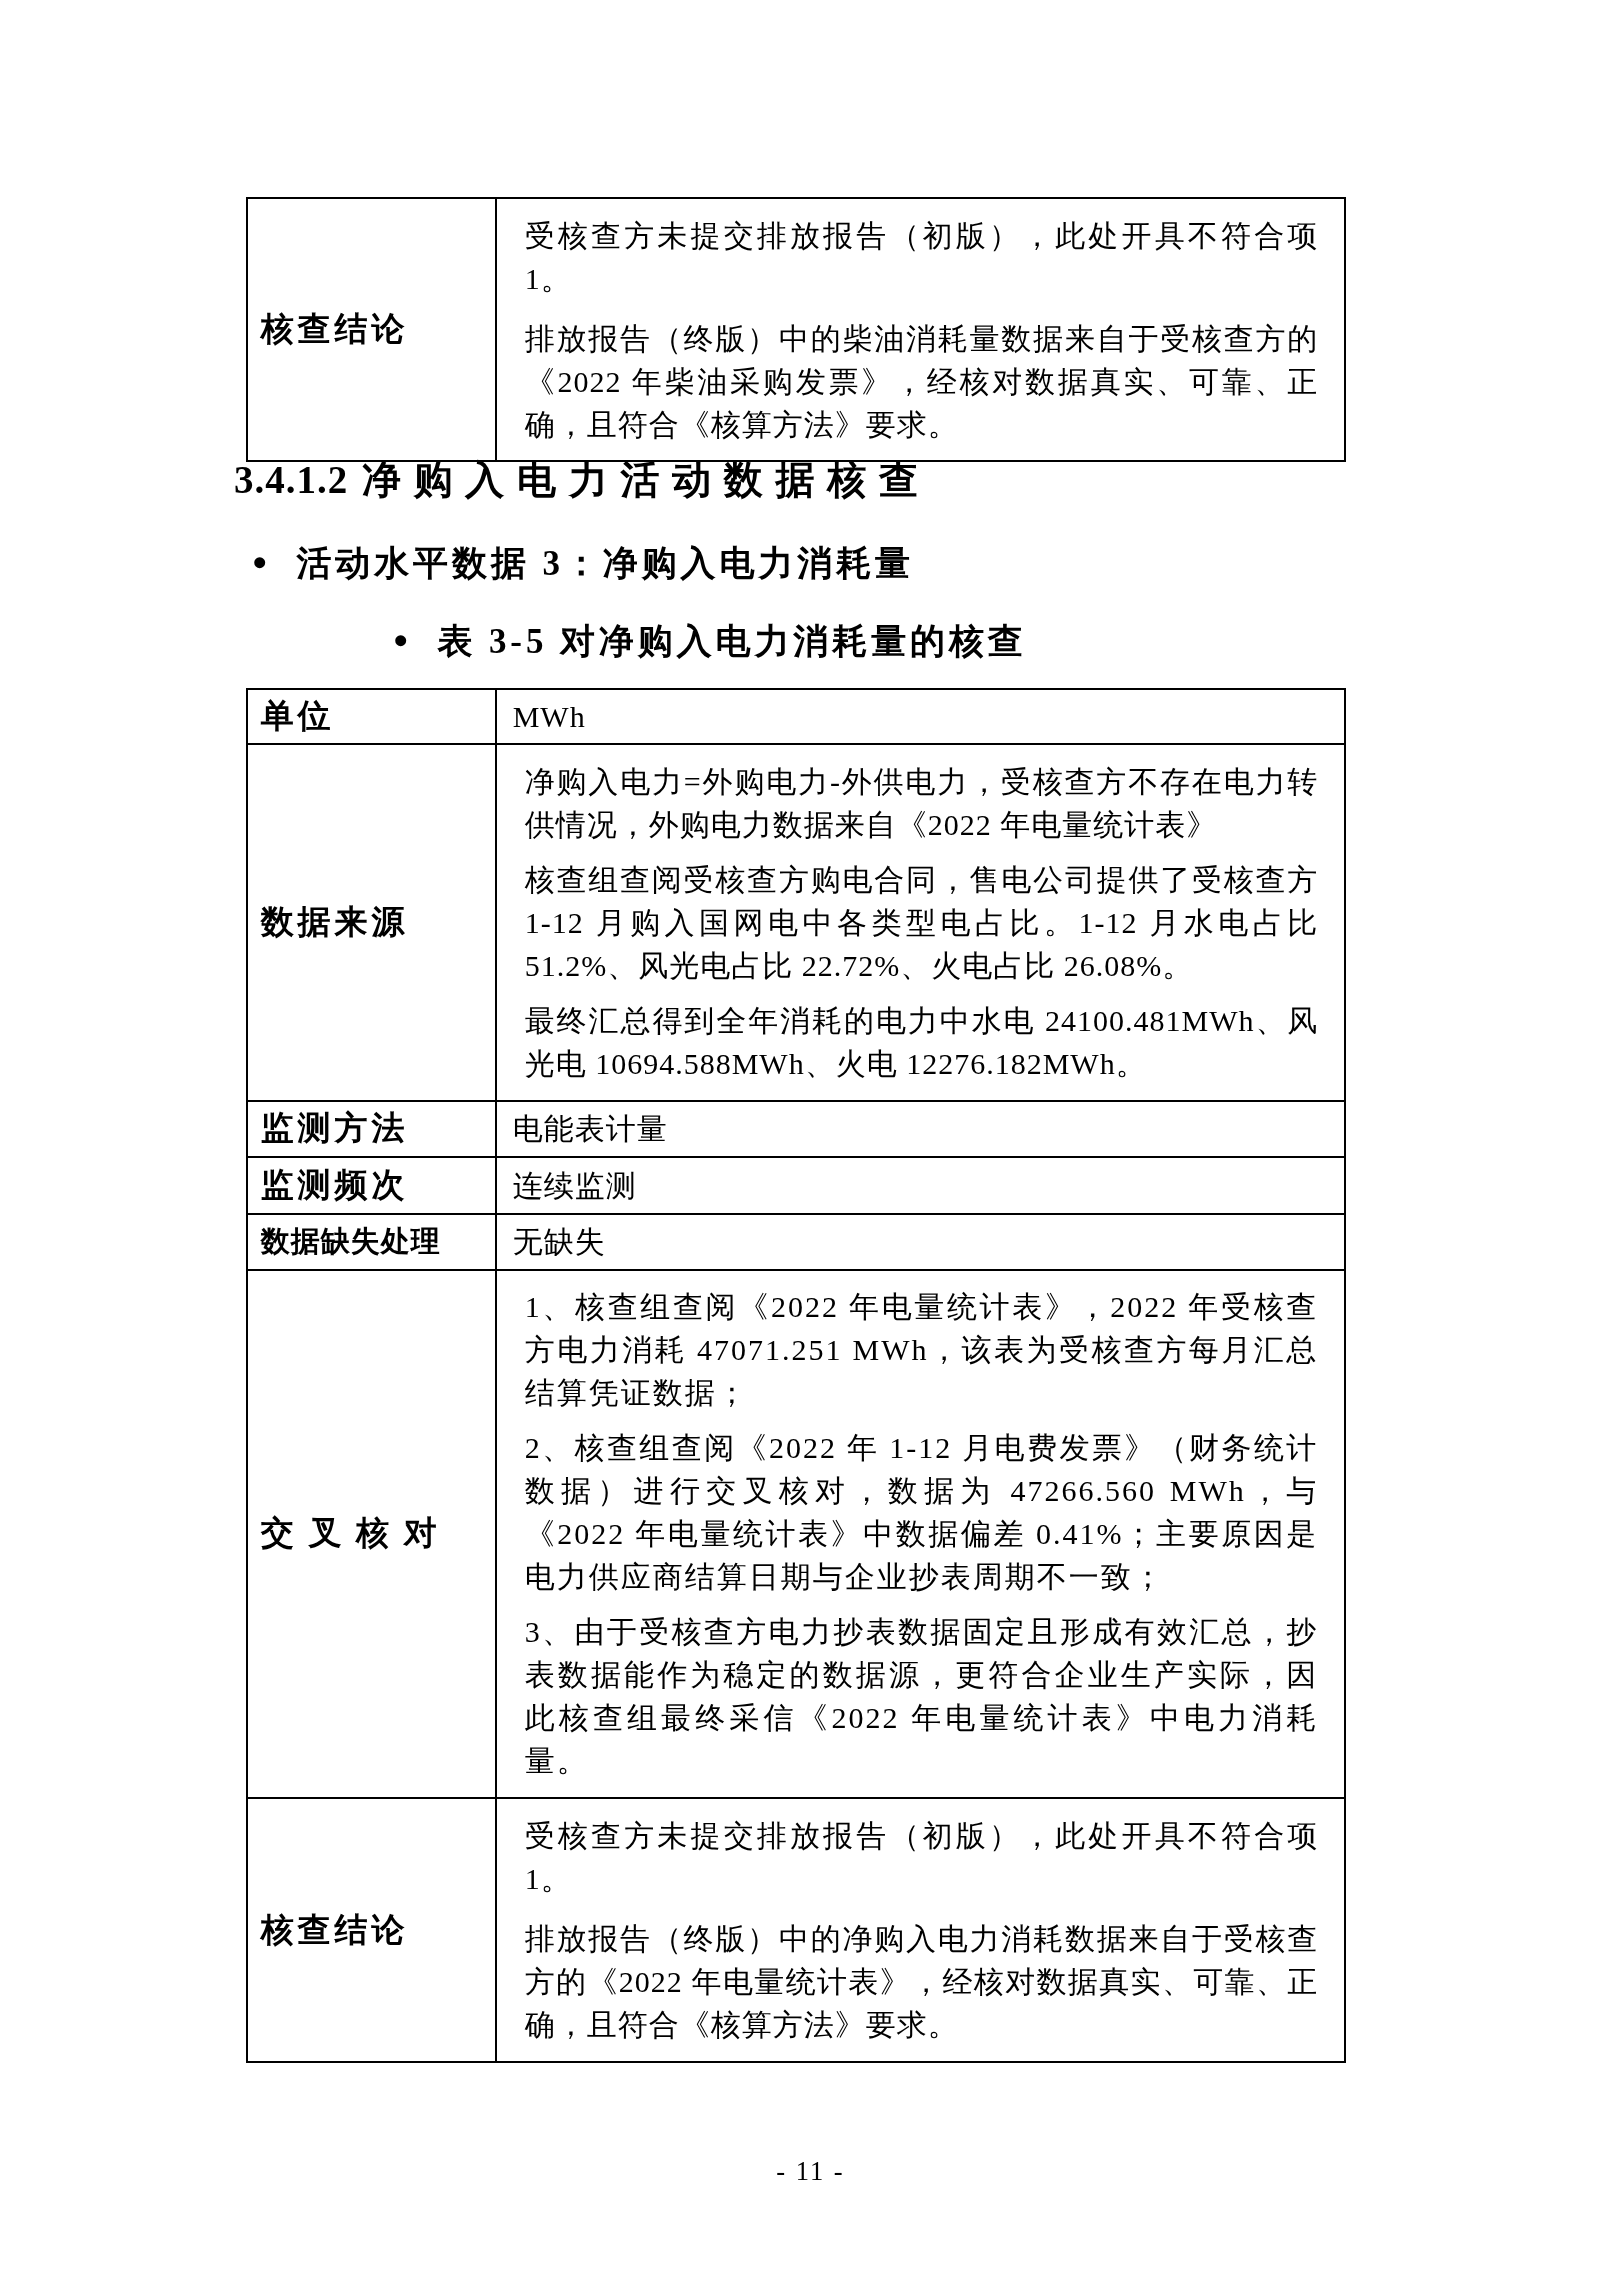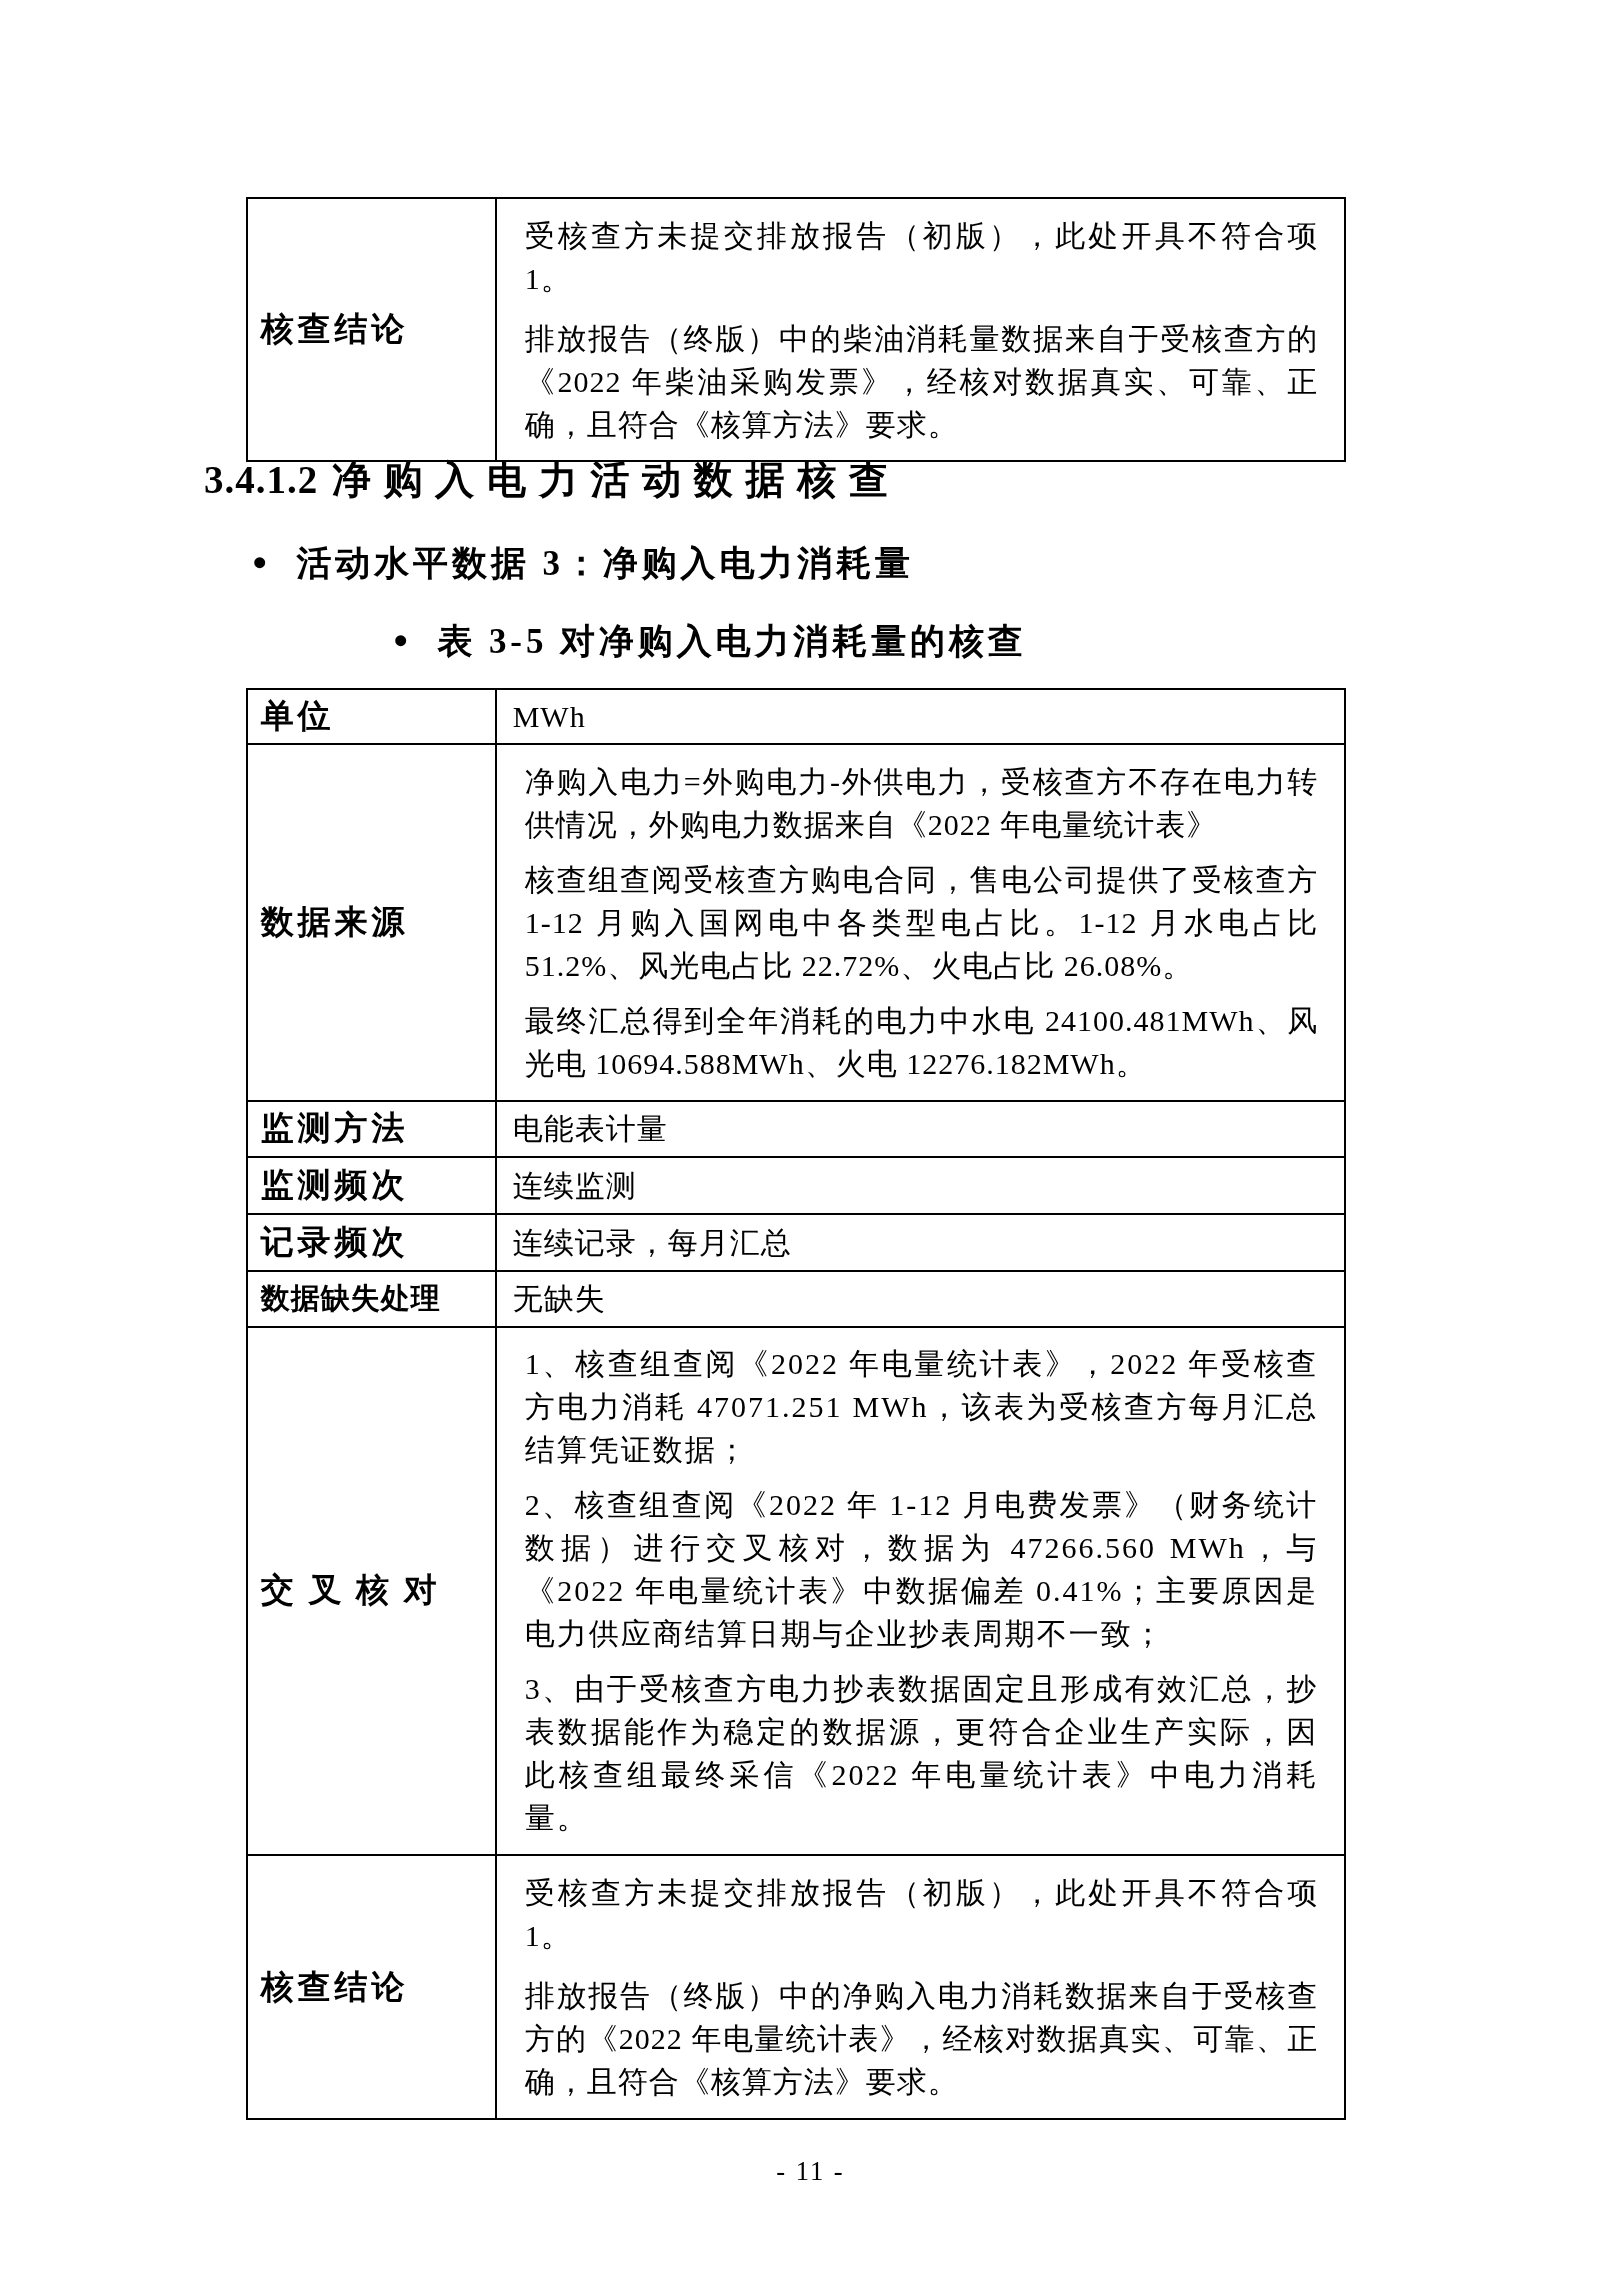--- a/index.html
+++ b/index.html
@@ -50,21 +50,21 @@
   td.content-cell p { margin: 12px; }
   td.content-cell.para-gap p + p { margin-top: 16.7px; }
   .section-heading {
     position: absolute;
     left: 204px;
     top: 453px;
     font-weight: bold;
     font-size: 39px;
     white-space: nowrap;
   }
-  .section-heading .sec-num { letter-spacing: 1px; margin-right: 13.7px; }
+  .section-heading .sec-num { letter-spacing: 1px; margin-right: 13.7px; margin-left: 30px; }
   .section-heading .sec-title { letter-spacing: 12.7px; }
   .bullet-line {
     position: absolute;
     font-weight: bold;
     font-size: 35px;
     white-space: nowrap;
     margin-left: 48px;
   }
   .bullet-line .bullet-marker {
     font-size: 25.5px;
@@ -143,24 +143,20 @@
     <tr style="height:56px;">
       <td class="label-cell">监测方法</td>
       <td class="content-cell">电能表计量</td>
     </tr>
 
     <tr style="height:57px;">
       <td class="label-cell">监测频次</td>
       <td class="content-cell">连续监测</td>
     </tr>
 
-    <tr style="height:57px;">
-      <td class="label-cell">记录频次</td>
-      <td class="content-cell">连续记录，每月汇总</td>
-    </tr>
 
     <tr style="height:56px;">
       <td class="label-cell lbl-missing">数据缺失处理</td>
       <td class="content-cell">无缺失</td>
     </tr>
 
     <tr style="height:428px;">
       <td class="label-cell lbl-crosscheck">交叉核对</td>
       <td class="content-cell ls2">
         <p>1、核查组查阅《2022 年电量统计表》，2022 年受核查方电力消耗 47071.251 MWh，该表为受核查方每月汇总结算凭证数据；</p>

